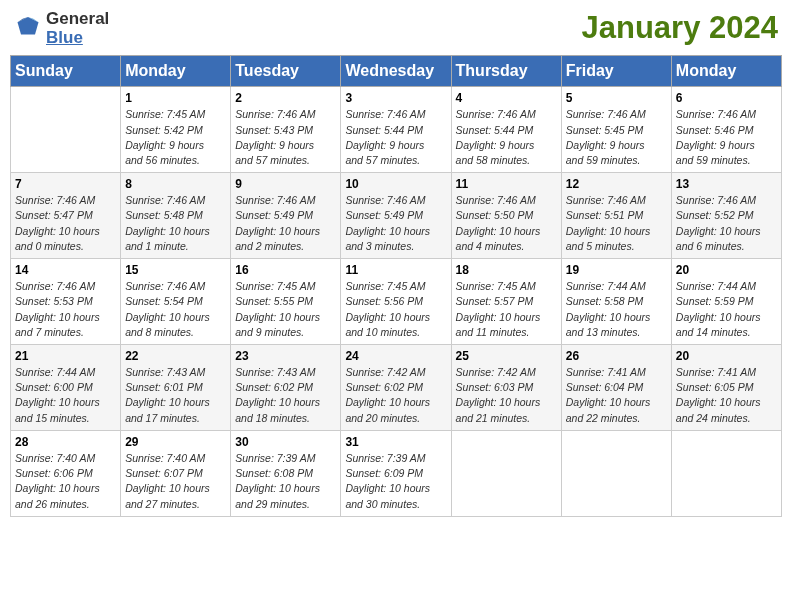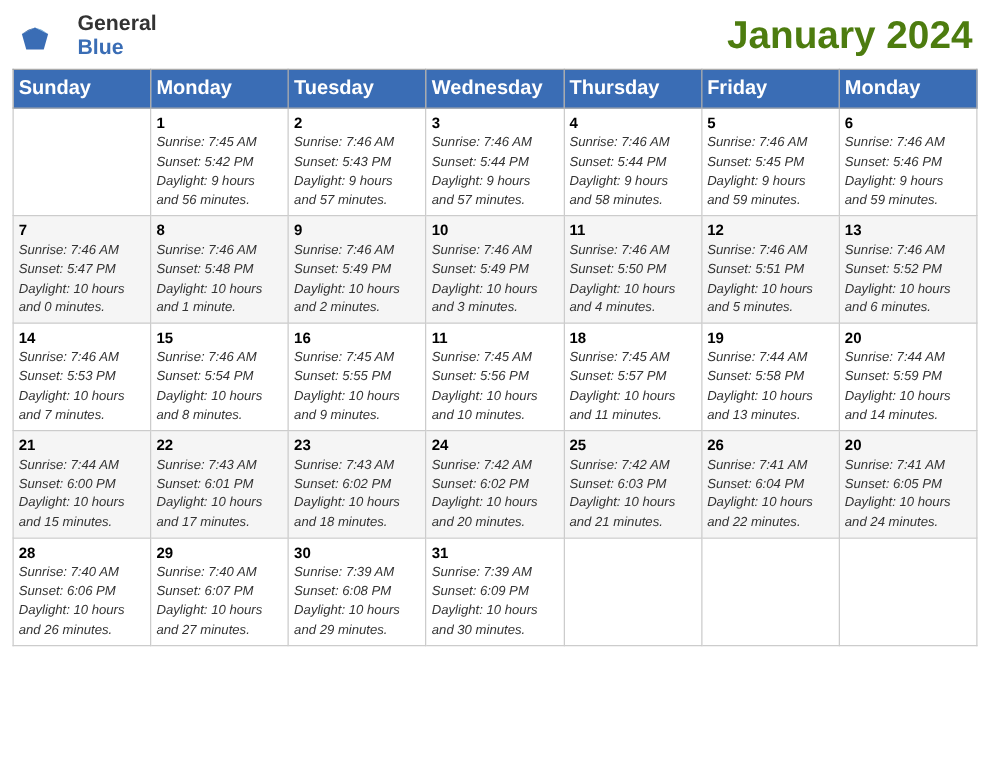--- a/index.html
+++ b/index.html
@@ -12,37 +12,37 @@
     }
     .header {
       display: flex;
       justify-content: space-between;
       align-items: flex-start;
       margin-bottom: 8px;
       padding: 0 4px;
     }
     .logo {
       display: flex;
-      align-items: center;
-      gap: 20px;
+      gap: 4px;
     }
     .logo-text {
       display: flex;
       flex-direction: column;
       line-height: 1.1;
     }
     .logo-general {
       font-size: 17px;
       font-weight: bold;
       color: #333;
     }
     .logo-blue {
       font-size: 17px;
       font-weight: bold;
       color: #3a6db5;
+      text-decoration: underline;
     }
     .logo-icon {
       width: 28px;
       height: 28px;
     }
     .title-block {
       text-align: right;
     }
     .month-title {
       font-size: 31px;

